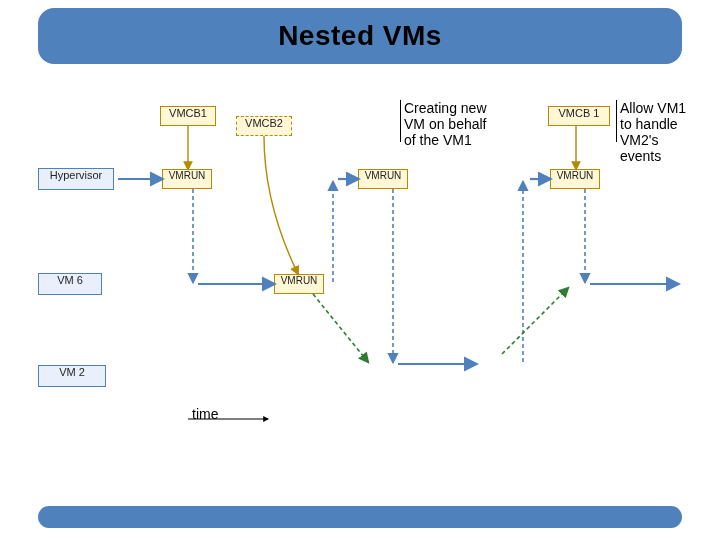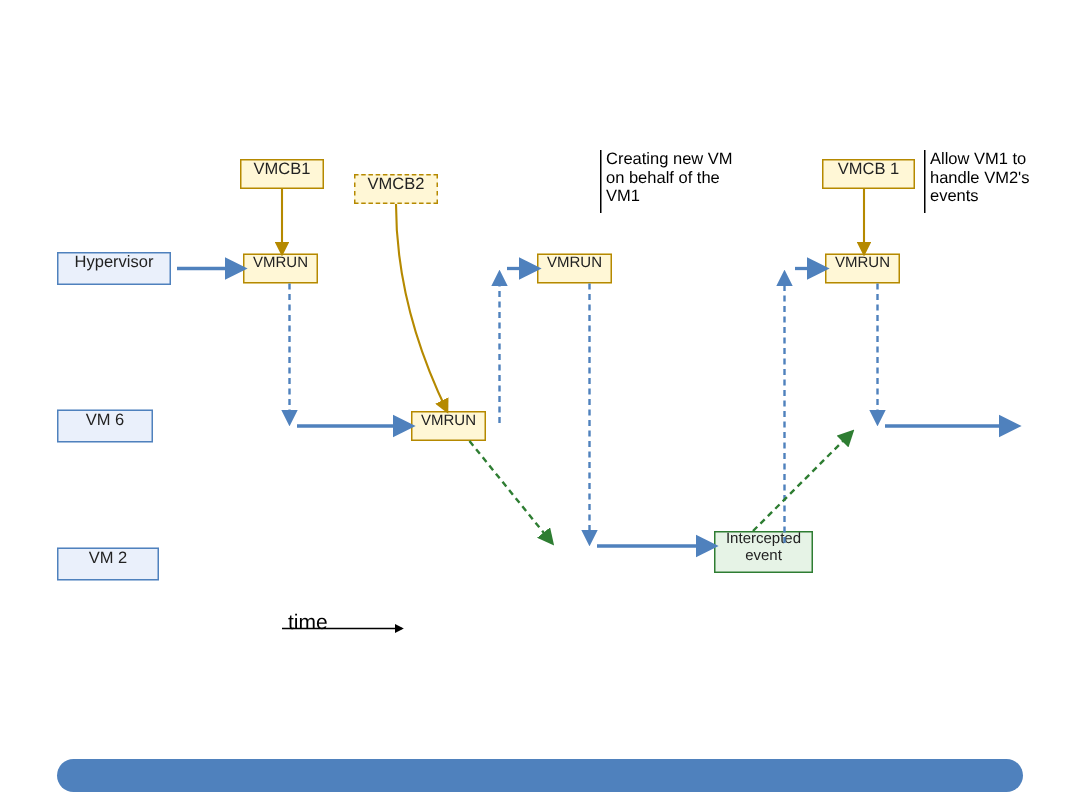--- a/index.html
+++ b/index.html
@@ -6,28 +6,31 @@
 .slide{position:relative;width:720px;height:540px}
 .titlebar{position:absolute;left:38px;top:8px;width:644px;height:56px;background:#4f81bd;border-radius:16px;display:flex;align-items:center;justify-content:center}
 .titlebar .txt{font-size:28px;font-weight:800;color:#000;letter-spacing:0.5px}
 .footerbar{position:absolute;left:38px;bottom:12px;width:644px;height:22px;background:#4f81bd;border-radius:14px}
 .diagram{position:absolute;left:38px;top:84px;width:644px;height:400px}
 svg{position:absolute;left:0;top:0}
 .box{position:absolute;box-sizing:border-box;display:flex;justify-content:center;font-size:11px;color:#222;white-space:nowrap}
 .box.blue{background:#eaf0fb;border:1px solid #4f81bd}
 .box.yellow{background:#fff7d6;border:1px solid #b58900}
 .box.green{background:#e6f3e6;border:1px solid #2e7d32}
-.anno{position:absolute;font-size:11px;color:#000;line-height:1.15}
+.anno{position:absolute;font-size:14px;color:#000;line-height:1.15}
 .time{position:absolute;font-size:14px;color:#000}
 .vline{position:absolute;width:0;border-left:1px solid #000}
 </style>
 </head>
 <body>
 
 <div class="slide">
+  <div class="titlebar">
+    <span class="txt">Nested VMs</span>
+  </div>
   <div class="footerbar"></div>
 
   <div class="diagram">
 
     <div class="box blue" style="left:0;top:84px;width:76px;height:22px">
         <span>Hypervisor</span>
       </div>
     <div class="box blue" style="left:0;top:189px;width:64px;height:22px">
         <span>VM 6</span>
       </div>
@@ -52,24 +55,20 @@
         <span>VMRUN</span>
       </div>
     <div class="box yellow" style="left:512px;top:85px;width:50px;height:20px;font-size:10px">
         <span>VMRUN</span>
       </div>
 
     <div class="box yellow" style="left:236px;top:190px;width:50px;height:20px;font-size:10px">
         <span>VMRUN</span>
       </div>
 
-    <div class="box green" style="left:438px;top:270px;width:66px;height:28px;font-size:10px;line-height:1.05;text-align:center">
-        <span style="white-space:pre-line">Intercepted
-event</span>
-      </div>
 
     <div class="anno" style="left:366px;top:16px;width:96px">Creating new VM on behalf of the VM1</div>
     <div class="vline" style="left:362px;top:16px;height:42px"></div>
 
     <div class="anno" style="left:582px;top:16px;width:72px">Allow VM1 to handle VM2's events</div>
     <div class="vline" style="left:578px;top:16px;height:42px"></div>
 
     <div class="time" style="left:154px;top:322px">time</div>
 
     <svg width="644" height="400">

